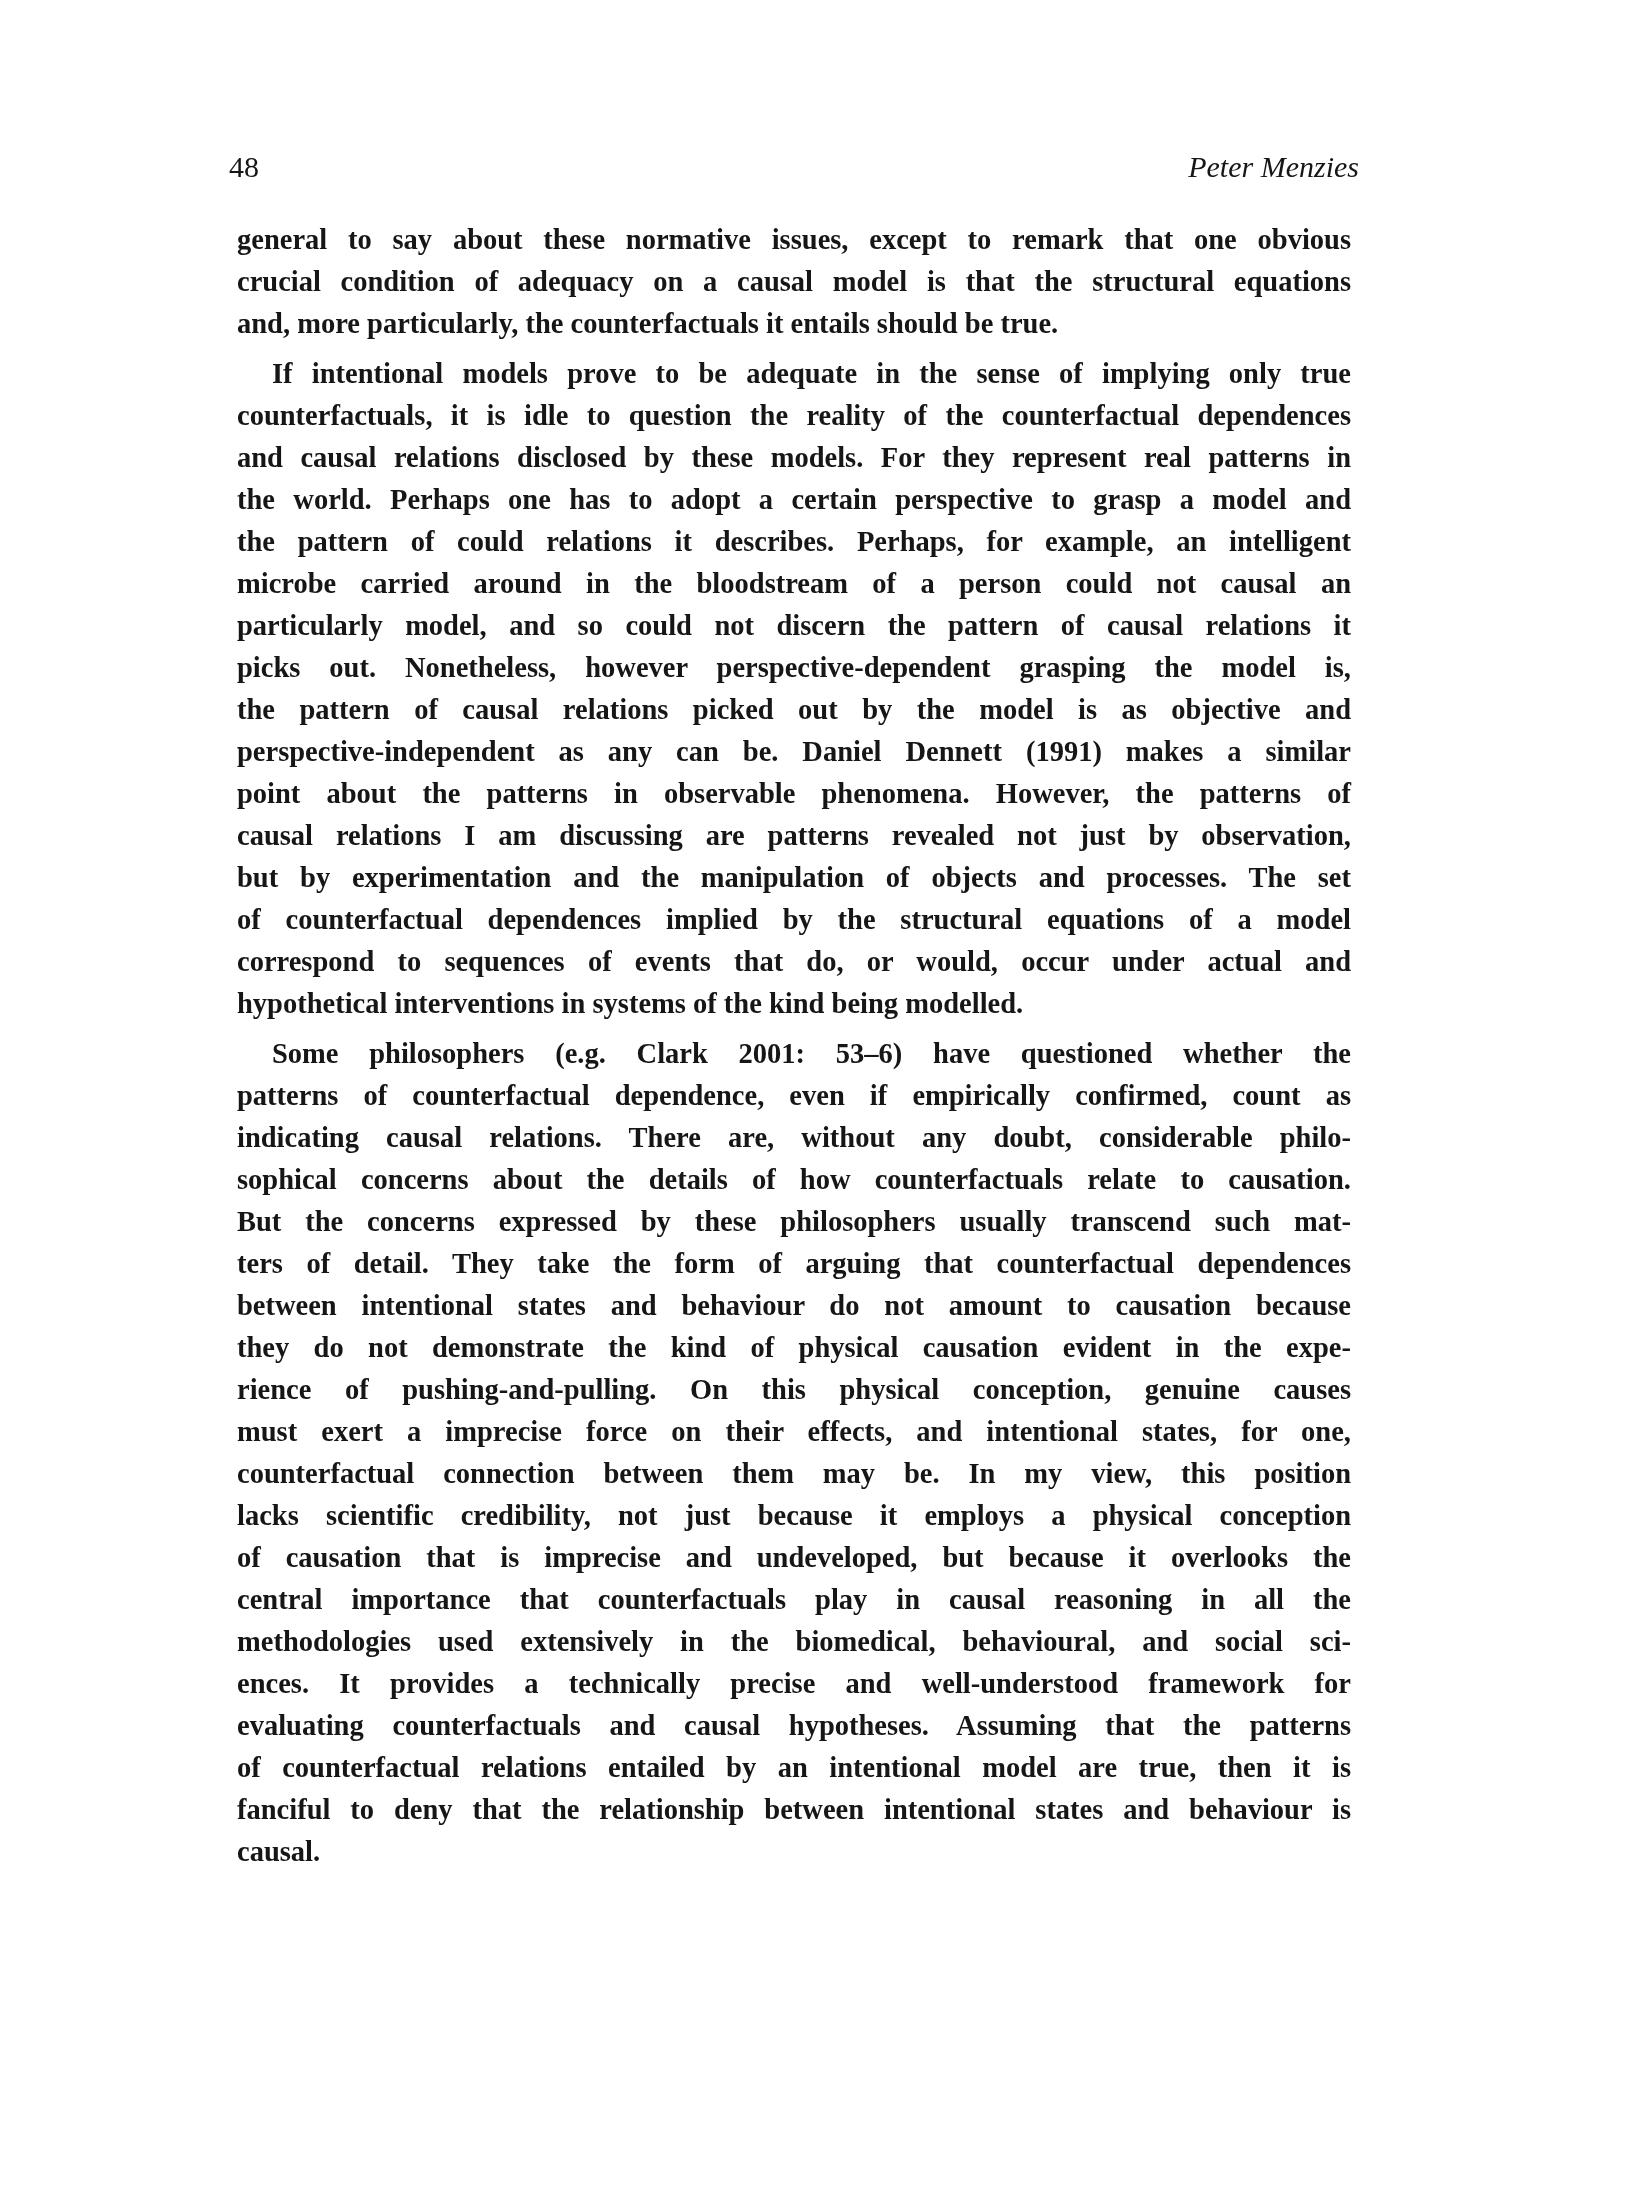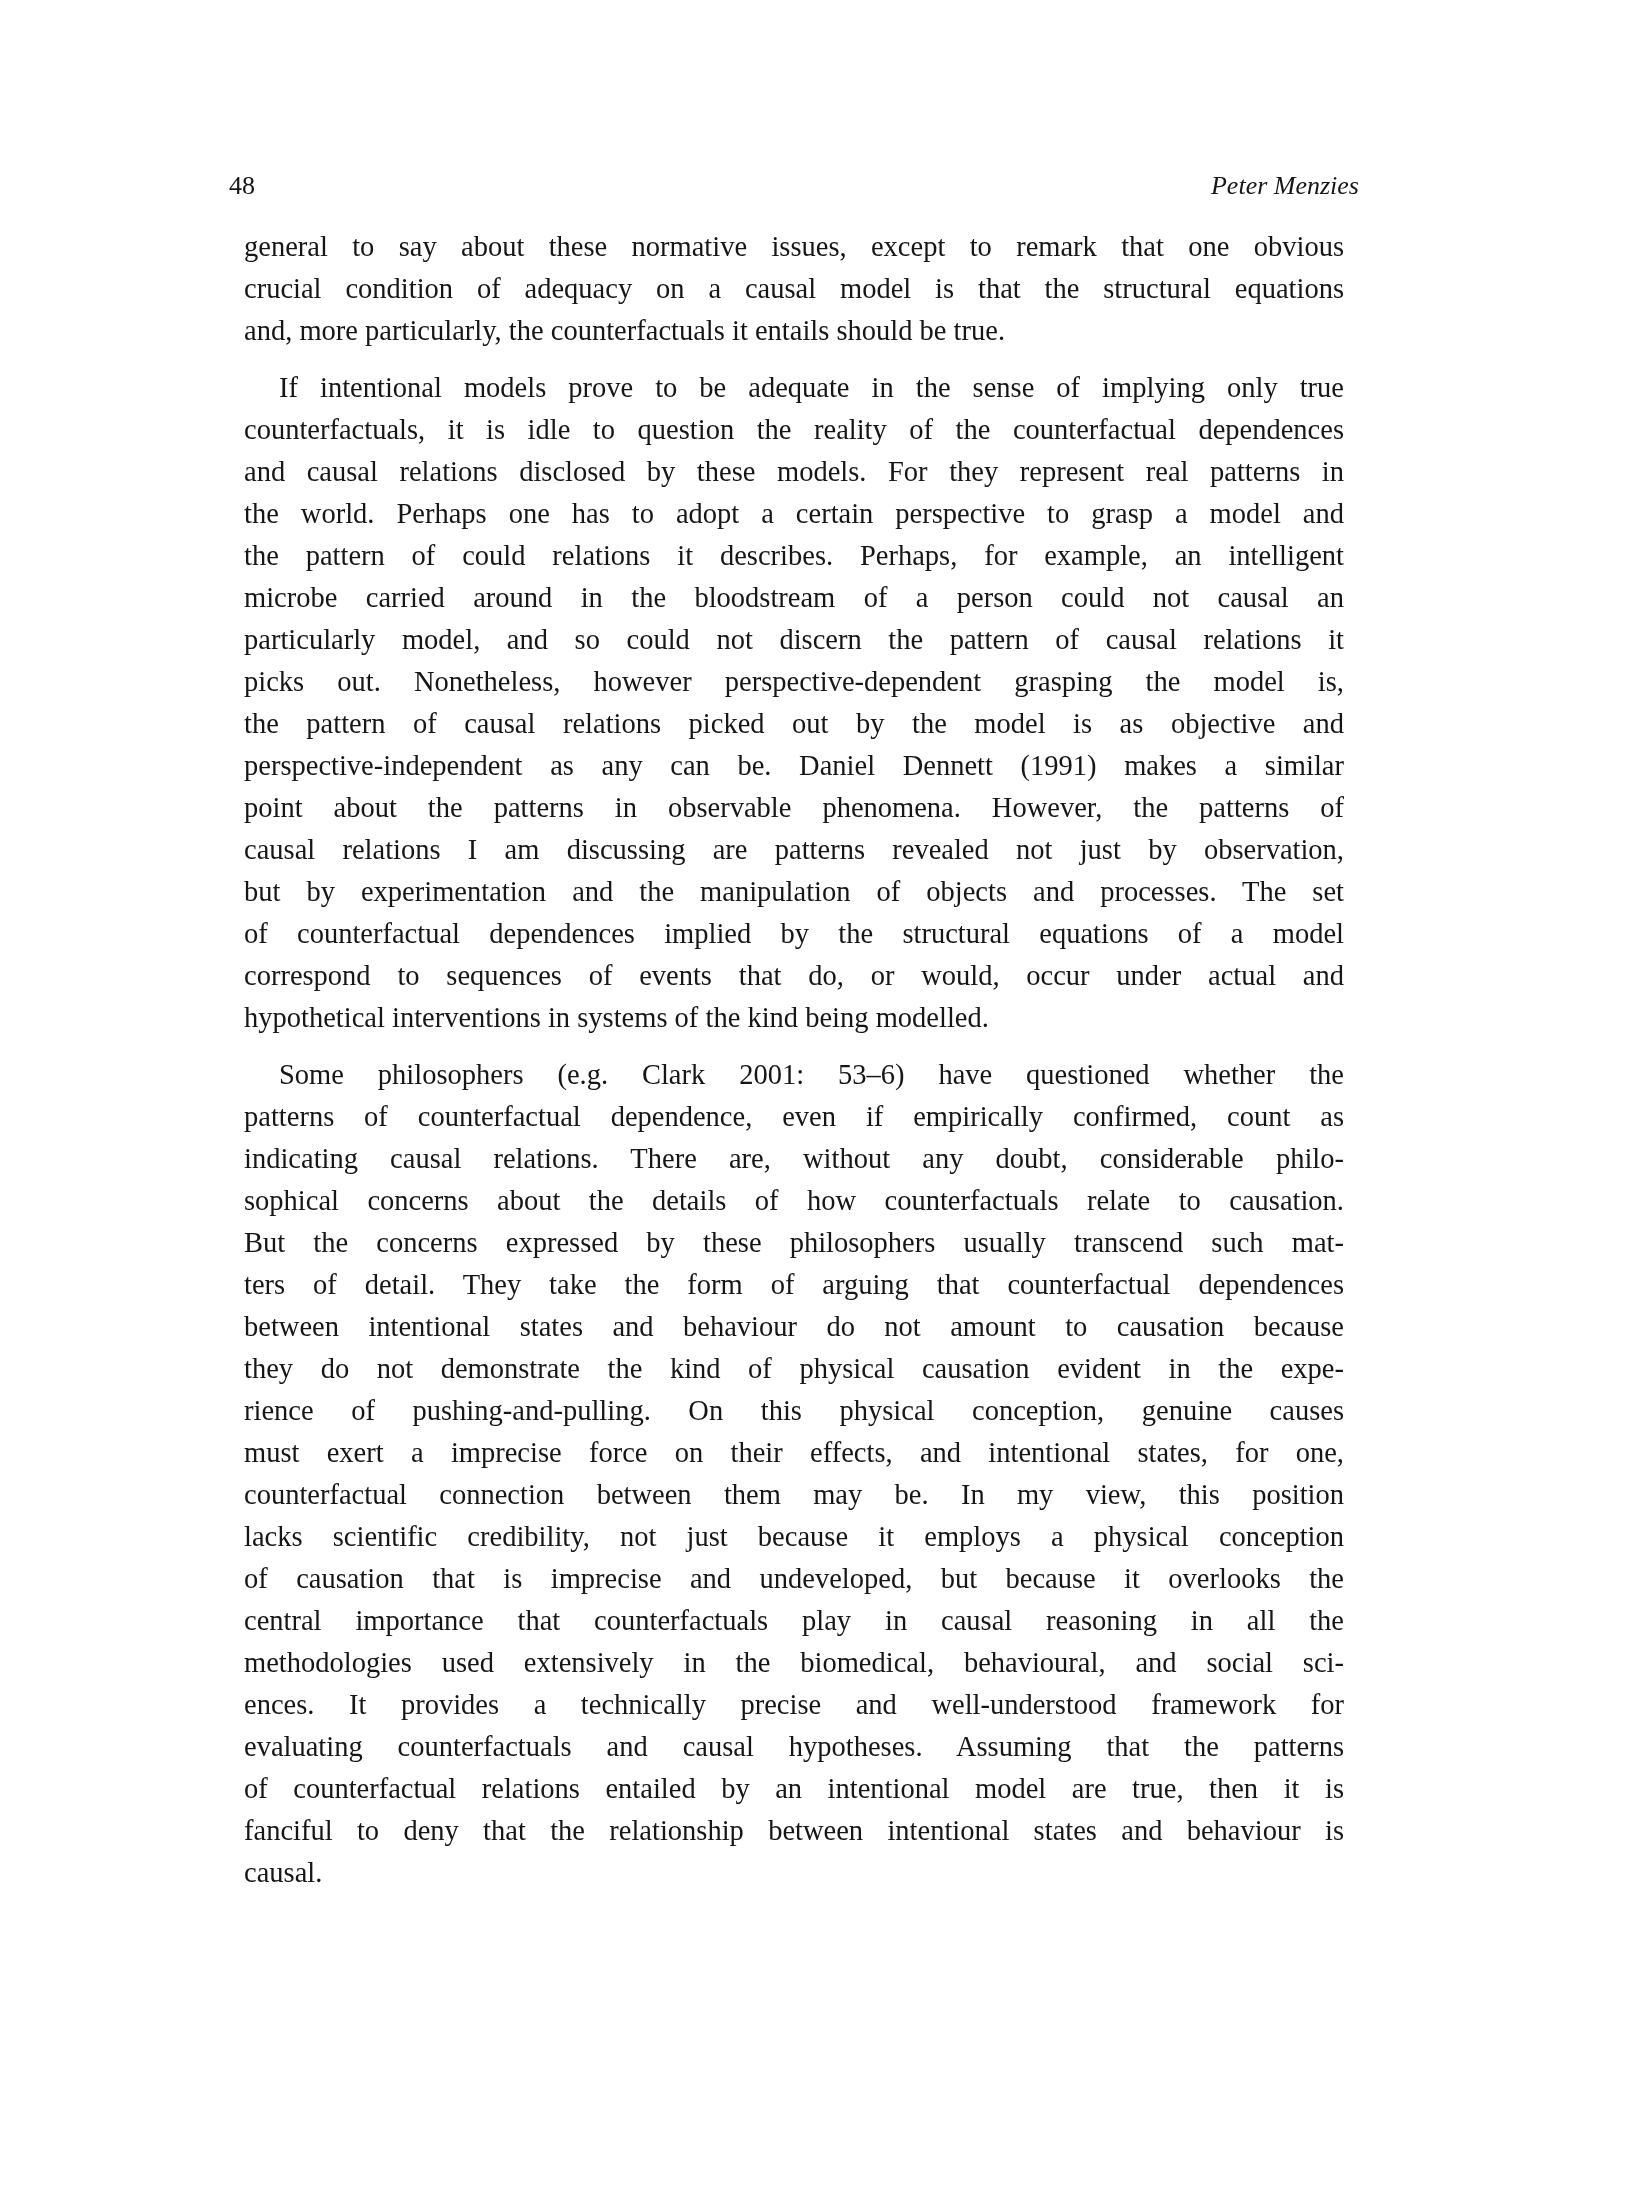--- a/index.html
+++ b/index.html
@@ -18,44 +18,44 @@
   .page {
     position: absolute;
     inset: 0;
     overflow: hidden;
   }
   .running-header {
     position: absolute;
     top: 149px;
     left: 229px;
     width: 1130px;
-    font-size: 26px;
+    font-size: 30px;
     line-height: 1.2;
-    margin-top: 21px;
   }
   .page-number {
     position: absolute;
     left: 0;
     top: 0;
   }
   .running-head {
     text-align: right;
     font-style: italic;
   }
   .body-text {
     position: absolute;
     top: 211px;
     left: 229px;
     width: 1130px;
     font-size: 28.5px;
     line-height: 42px;
   }
   .para {
-    margin: 15px;
+    margin: 8px;
     padding: 0;
+    font-weight: bold;
   }
   .line {
     text-align: justify;
     text-align-last: justify;
     white-space: normal;
   }
   .para .line:last-child {
     text-align-last: left;
   }
   .line.indent {

